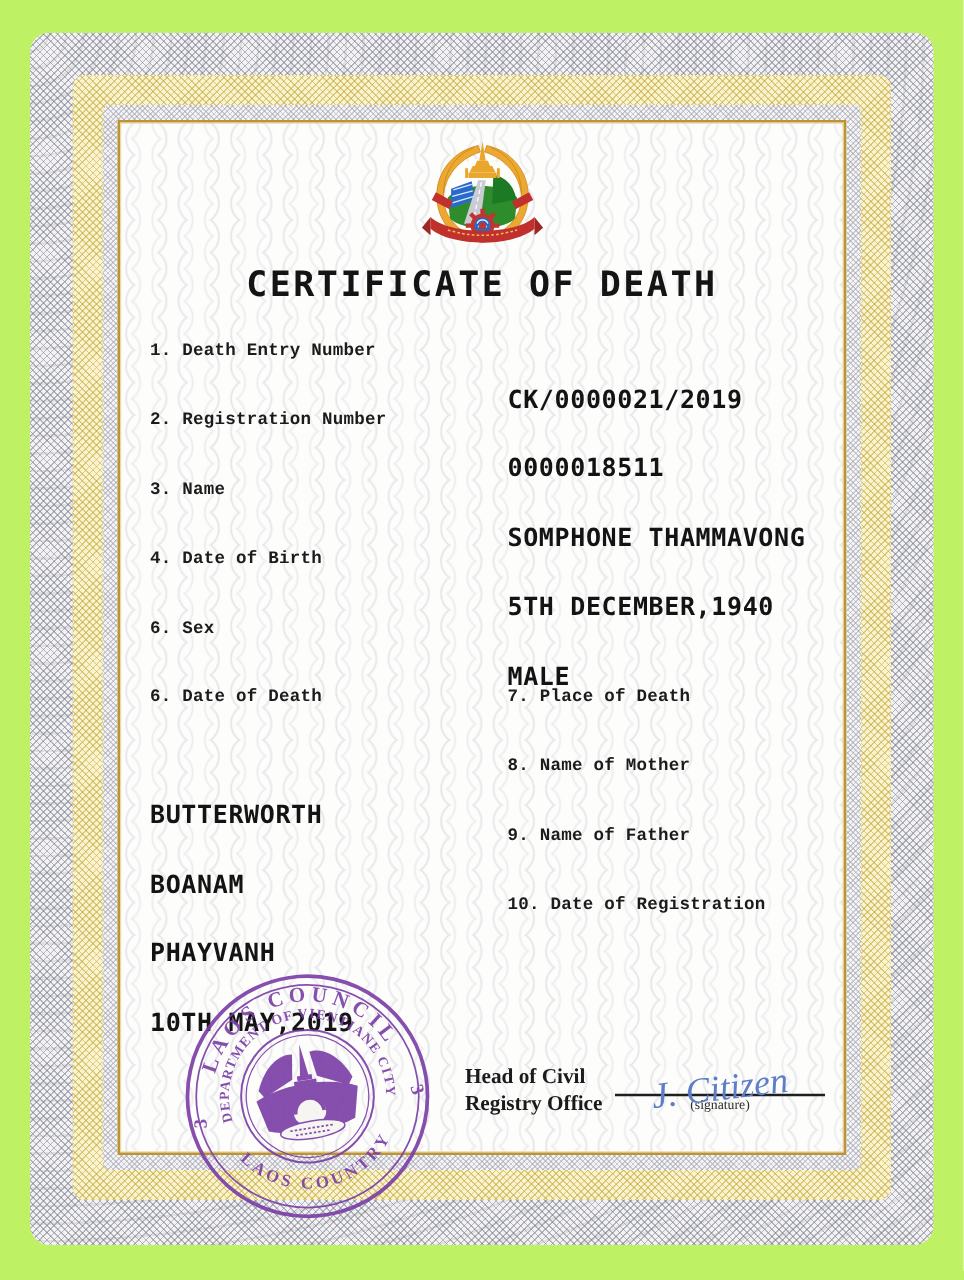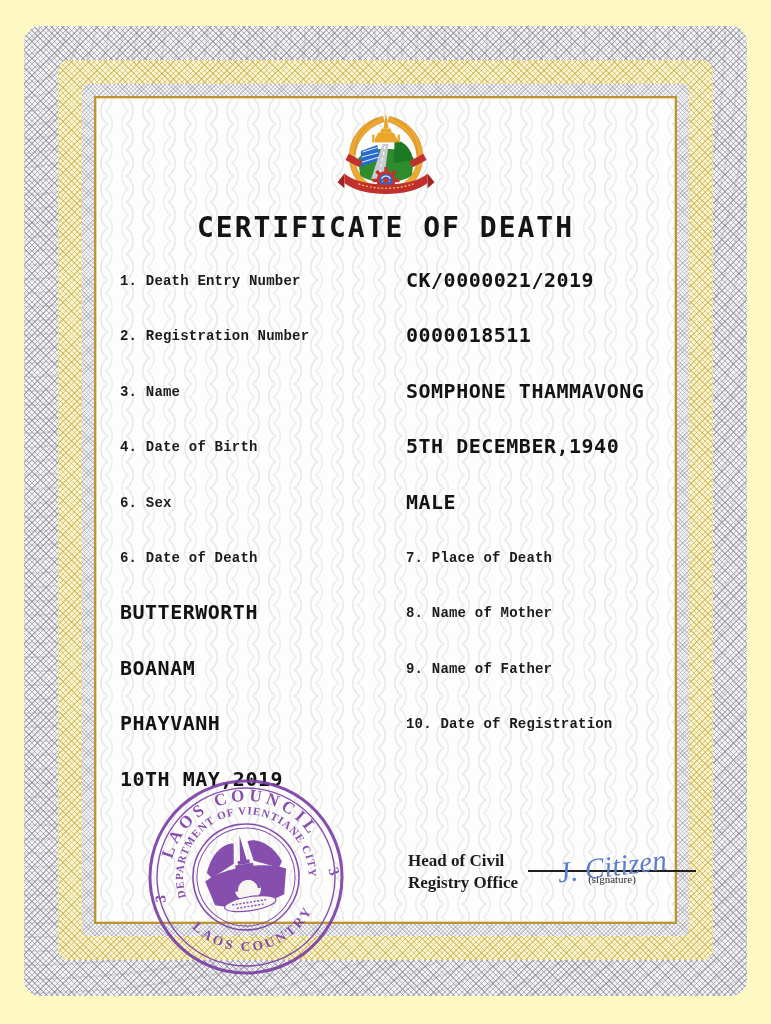--- a/index.html
+++ b/index.html
@@ -1,19 +1,19 @@
 <!DOCTYPE html>
 <html><head>
 <meta charset="utf-8">
 <style>
   html,body{margin:0;padding:0;background:#ffffff;}
   .page{
     position:relative;
     width:771px;height:1024px;
-    background:#fef9c3;
+    background:#bef264;
     overflow:hidden;
     font-family:"Liberation Serif", serif;
   }
   
   .band{position:absolute;}
   .band-gray-outer{
     inset:26px 24px 28px 24px;
     border-radius:16px;
     background-color:#f2f2f4;
     background-image:
@@ -79,36 +79,37 @@
   }
   .field-value{
     padding-top:3px;
     font-family:"DejaVu Sans Mono", monospace;
     font-weight:700;
     font-size:20px;
     line-height:26px;
     color:#131313;
     letter-spacing:.5px;
     white-space:nowrap;
+    margin-top:39px;
   }
   
   .stamp{
     position:absolute;
     left:145px;top:776px;
     width:202px;height:202px;
     z-index:6;
     opacity:.9;
   }
   
   .signature-area{
     position:absolute;
-    left:408px;top:850px;
+    left:372px;top:850px;
     width:288px;
     display:flex;
-    align-items:flex-start;
+    align-items:center;
     gap:10px;
     z-index:5;
   }
   .sig-role{
     font-family:"Liberation Serif", serif;
     font-weight:700;
     font-size:17px;
     line-height:1.3;
     color:#1b1b1b;
     white-space:nowrap;

